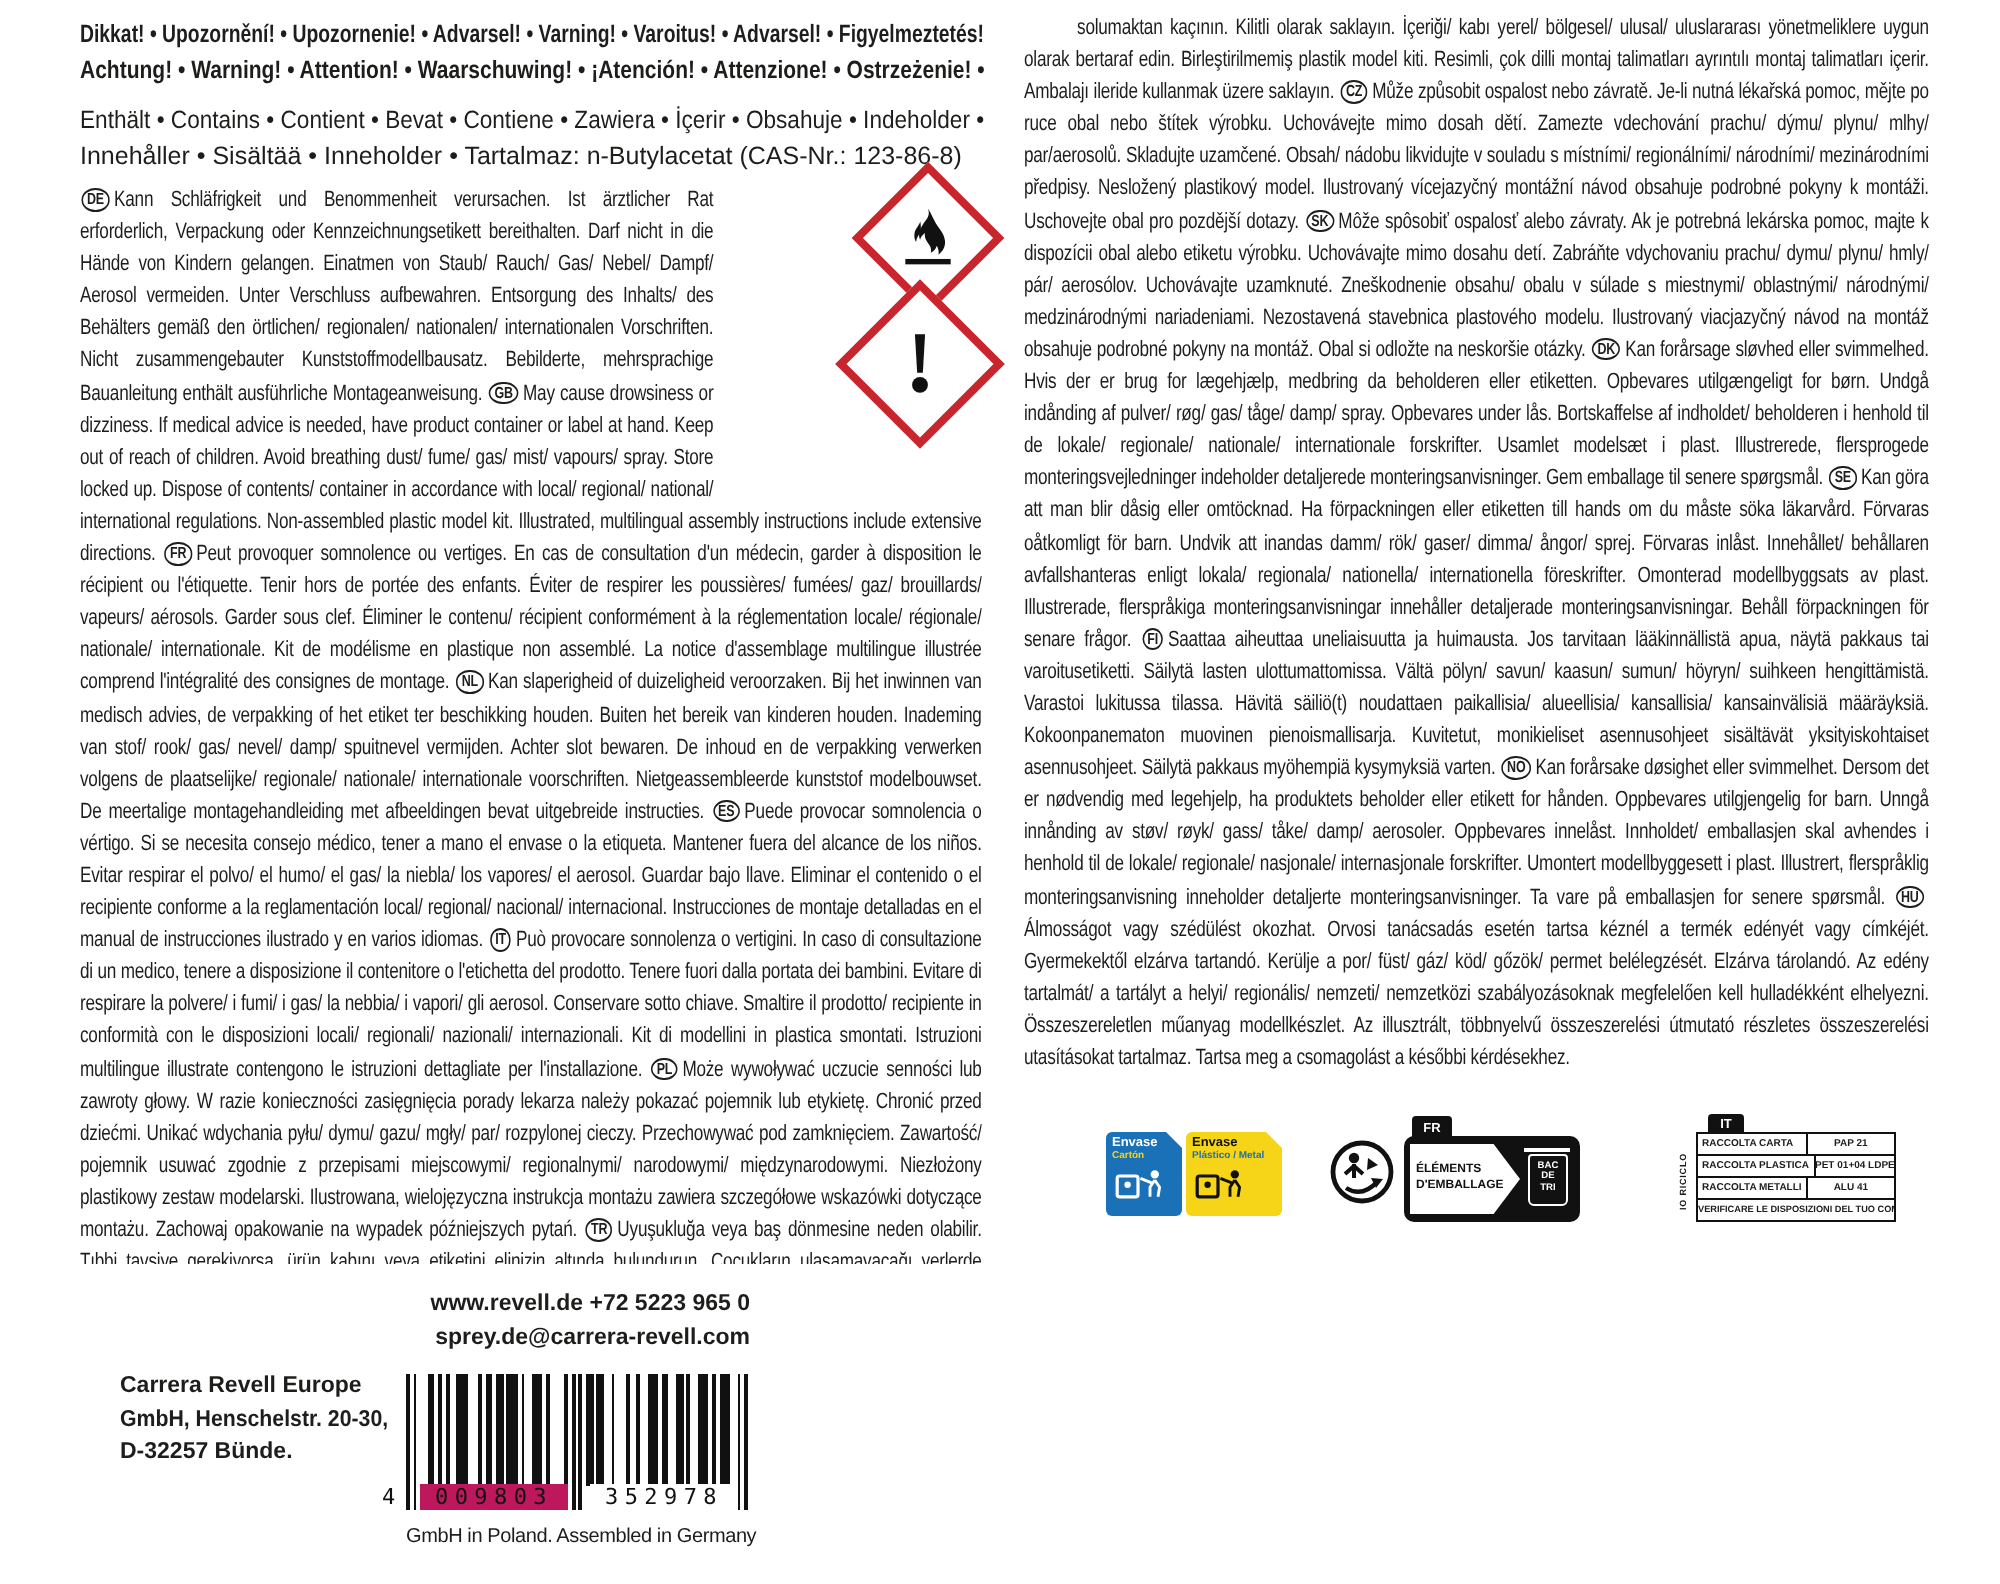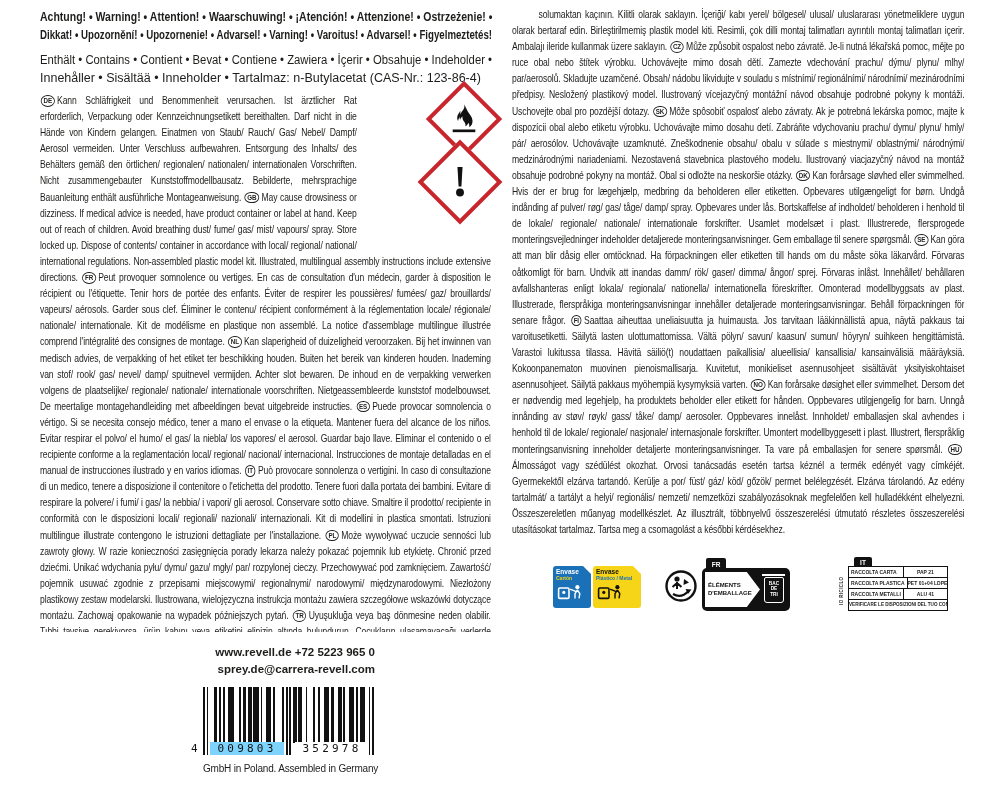--- a/index.html
+++ b/index.html
@@ -31,21 +31,21 @@
   .contact .fit-x{display:inline-block;white-space:nowrap;}
   .address{position:absolute;left:60px;top:685px;width:134px;font-size:11.5px;font-weight:700;line-height:16.5px;}
   .address div{white-space:nowrap;}
   .address .fit-x{display:inline-block;white-space:nowrap;}
   .barcode-wrap{position:absolute;left:203px;top:687px;width:172px;height:92px;}
   .bars{position:relative;height:68px;}
   .bar{position:absolute;top:0;background:#111;}
   .bc-digits{position:absolute;top:55px;left:0;width:172px;height:13px;
              font-family:"DejaVu Sans Mono",monospace;font-size:11px;font-weight:400;color:#111;}
   .bc-first{position:absolute;left:-12px;top:0;}
-  .bc-left{position:absolute;left:7px;width:74px;text-align:center;letter-spacing:3.2px;background:#7dd3fc;}
+  .bc-left{position:absolute;left:7px;width:74px;text-align:center;letter-spacing:3.2px;background:#be185d;}
   .bc-right{position:absolute;left:92px;width:74px;text-align:center;letter-spacing:3.2px;background:#fff;}
   .made-in{position:absolute;top:76px;width:172px;text-align:center;font-size:10px;letter-spacing:-0.2px;white-space:nowrap;}
   
   .es-badges{position:absolute;left:553px;top:566px;display:flex;gap:2px;}
   .es-badge{height:42px;border-radius:3px;padding:2px 0 0 3px;box-sizing:border-box;
             clip-path:polygon(0 0,calc(100% - 8px) 0,100% 8px,100% 100%,0 100%);}
   .es-blue{width:38px;background:#1a71b8;color:#fff;}
   .es-yellow{width:48px;background:#f6d417;color:#111;}
   .es-title{font-size:6.5px;font-weight:700;line-height:7px;}
   .es-sub{font-size:5px;font-weight:700;line-height:6px;white-space:nowrap;}
@@ -75,24 +75,24 @@
   .it-c1{flex:0 0 56%;border-right:1px solid #111;font-size:5px;font-weight:700;padding:0 2px;white-space:nowrap;height:100%;display:flex;align-items:center;box-sizing:border-box;}
   .it-c2{flex:1;font-size:5px;font-weight:700;text-align:center;white-space:nowrap;}
   .it-footer{height:10px;font-size:4.6px;font-weight:700;text-align:center;line-height:10px;white-space:nowrap;overflow:hidden;}
 </style>
 </head>
 <body>
 
 <div class="page">
 
   <div class="hdr">
+    <div class="hdr-line"><span class="fit-x" style="transform-origin: left center; transform: scaleX(0.774);">Dikkat! • Upozornění! • Upozornenie! • Advarsel! • Varning! • Varoitus! • Advarsel! • Figyelmeztetés!</span></div>
     <div class="hdr-line"><span class="fit-x" style="transform-origin: left center; transform: scaleX(0.84);">Achtung! • Warning! • Attention! • Waarschuwing! • ¡Atención! • Attenzione! • Ostrzeżenie! •</span></div>
-    <div class="hdr-line"><span class="fit-x" style="transform-origin: left center; transform: scaleX(0.774);">Dikkat! • Upozornění! • Upozornenie! • Advarsel! • Varning! • Varoitus! • Advarsel! • Figyelmeztetés!</span></div>
     <div class="hdr-line contains"><span class="fit-x" style="transform-origin: left center; transform: scaleX(0.904);">Enthält • Contains • Contient • Bevat • Contiene • Zawiera • İçerir • Obsahuje • Indeholder •</span></div>
-    <div class="hdr-line" style="font-weight:400;"><span class="fit-x">Innehåller • Sisältää • Inneholder • Tartalmaz: n-Butylacetat (CAS-Nr.: 123-86-4)</span></div>
+    <div class="hdr-line" style="font-weight:400;"><span class="fit-x">Innehåller • Sisältää • Inneholder • Tartalmaz: n-Butylacetat (CAS-Nr.: 123-86-8)</span></div>
   </div>
 
   <div class="body-text left-body" id="left-body">
     <span class="ghs-spacer"></span>
   <span class="lang-badge">DE</span>Kann Schläfrigkeit und Benommenheit verursachen. Ist ärztlicher Rat erforderlich, Verpackung oder Kennzeichnungsetikett bereithalten. Darf nicht in die Hände von Kindern gelangen. Einatmen von Staub/ Rauch/ Gas/ Nebel/ Dampf/ Aerosol vermeiden. Unter Verschluss aufbewahren. Entsorgung des Inhalts/ des Behälters gemäß den örtlichen/ regionalen/ nationalen/ internationalen Vorschriften. Nicht zusammengebauter Kunststoffmodellbausatz. Bebilderte, mehrsprachige Bauanleitung enthält ausführliche Montageanweisung. <span class="lang-badge">GB</span>May cause drowsiness or dizziness. If medical advice is needed, have product container or label at hand. Keep out of reach of children. Avoid breathing dust/ fume/ gas/ mist/ vapours/ spray. Store locked up. Dispose of contents/ container in accordance with local/ regional/ national/ international regulations. Non-assembled plastic model kit. Illustrated, multilingual assembly instructions include extensive directions. <span class="lang-badge">FR</span>Peut provoquer somnolence ou vertiges. En cas de consultation d'un médecin, garder à disposition le récipient ou l'étiquette. Tenir hors de portée des enfants. Éviter de respirer les poussières/ fumées/ gaz/ brouillards/ vapeurs/ aérosols. Garder sous clef. Éliminer le contenu/ récipient conformément à la réglementation locale/ régionale/ nationale/ internationale. Kit de modélisme en plastique non assemblé. La notice d'assemblage multilingue illustrée comprend l'intégralité des consignes de montage. <span class="lang-badge">NL</span>Kan slaperigheid of duizeligheid veroorzaken. Bij het inwinnen van medisch advies, de verpakking of het etiket ter beschikking houden. Buiten het bereik van kinderen houden. Inademing van stof/ rook/ gas/ nevel/ damp/ spuitnevel vermijden. Achter slot bewaren. De inhoud en de verpakking verwerken volgens de plaatselijke/ regionale/ nationale/ internationale voorschriften. Nietgeassembleerde kunststof modelbouwset. De meertalige montagehandleiding met afbeeldingen bevat uitgebreide instructies. <span class="lang-badge">ES</span>Puede provocar somnolencia o vértigo. Si se necesita consejo médico, tener a mano el envase o la etiqueta. Mantener fuera del alcance de los niños. Evitar respirar el polvo/ el humo/ el gas/ la niebla/ los vapores/ el aerosol. Guardar bajo llave. Eliminar el contenido o el recipiente conforme a la reglamentación local/ regional/ nacional/ internacional. Instrucciones de montaje detalladas en el manual de instrucciones ilustrado y en varios idiomas. <span class="lang-badge">IT</span>Può provocare sonnolenza o vertigini. In caso di consultazione di un medico, tenere a disposizione il contenitore o l'etichetta del prodotto. Tenere fuori dalla portata dei bambini. Evitare di respirare la polvere/ i fumi/ i gas/ la nebbia/ i vapori/ gli aerosol. Conservare sotto chiave. Smaltire il prodotto/ recipiente in conformità con le disposizioni locali/ regionali/ nazionali/ internazionali. Kit di modellini in plastica smontati. Istruzioni multilingue illustrate contengono le istruzioni dettagliate per l'installazione. <span class="lang-badge">PL</span>Może wywoływać uczucie senności lub zawroty głowy. W razie konieczności zasięgnięcia porady lekarza należy pokazać pojemnik lub etykietę. Chronić przed dziećmi. Unikać wdychania pyłu/ dymu/ gazu/ mgły/ par/ rozpylonej cieczy. Przechowywać pod zamknięciem. Zawartość/ pojemnik usuwać zgodnie z przepisami miejscowymi/ regionalnymi/ narodowymi/ międzynarodowymi. Niezłożony plastikowy zestaw modelarski. Ilustrowana, wielojęzyczna instrukcja montażu zawiera szczegółowe wskazówki dotyczące montażu. Zachowaj opakowanie na wypadek późniejszych pytań. <span class="lang-badge">TR</span>Uyuşukluğa veya baş dönmesine neden olabilir. Tıbbi tavsiye gerekiyorsa, ürün kabını veya etiketini elinizin altında bulundurun. Çocukların ulaşamayacağı yerlerde saklayın. Toz/ duman/ gaz/ buğu/ buhar/ sprey </div>
 
   <div class="body-text right-body" id="right-body">solumaktan kaçının. Kilitli olarak saklayın. İçeriği/ kabı yerel/ bölgesel/ ulusal/ uluslararası yönetmeliklere uygun olarak bertaraf edin. Birleştirilmemiş plastik model kiti. Resimli, çok dilli montaj talimatları ayrıntılı montaj talimatları içerir. Ambalajı ileride kullanmak üzere saklayın. <span class="lang-badge">CZ</span>Může způsobit ospalost nebo závratě. Je-li nutná lékařská pomoc, mějte po ruce obal nebo štítek výrobku. Uchovávejte mimo dosah dětí. Zamezte vdechování prachu/ dýmu/ plynu/ mlhy/ par/aerosolů. Skladujte uzamčené. Obsah/ nádobu likvidujte v souladu s místními/ regionálními/ národními/ mezinárodními předpisy. Nesložený plastikový model. Ilustrovaný vícejazyčný montážní návod obsahuje podrobné pokyny k montáži. Uschovejte obal pro pozdější dotazy. <span class="lang-badge">SK</span>Môže spôsobiť ospalosť alebo závraty. Ak je potrebná lekárska pomoc, majte k dispozícii obal alebo etiketu výrobku. Uchovávajte mimo dosahu detí. Zabráňte vdychovaniu prachu/ dymu/ plynu/ hmly/ pár/ aerosólov. Uchovávajte uzamknuté. Zneškodnenie obsahu/ obalu v súlade s miestnymi/ oblastnými/ národnými/ medzinárodnými nariadeniami. Nezostavená stavebnica plastového modelu. Ilustrovaný viacjazyčný návod na montáž obsahuje podrobné pokyny na montáž. Obal si odložte na neskoršie otázky. <span class="lang-badge">DK</span>Kan forårsage sløvhed eller svimmelhed. Hvis der er brug for lægehjælp, medbring da beholderen eller etiketten. Opbevares utilgængeligt for børn. Undgå indånding af pulver/ røg/ gas/ tåge/ damp/ spray. Opbevares under lås. Bortskaffelse af indholdet/ beholderen i henhold til de lokale/ regionale/ nationale/ internationale forskrifter. Usamlet modelsæt i plast. Illustrerede, flersprogede monteringsvejledninger indeholder detaljerede monteringsanvisninger. Gem emballage til senere spørgsmål. <span class="lang-badge">SE</span>Kan göra att man blir dåsig eller omtöcknad. Ha förpackningen eller etiketten till hands om du måste söka läkarvård. Förvaras oåtkomligt för barn. Undvik att inandas damm/ rök/ gaser/ dimma/ ångor/ sprej. Förvaras inlåst. Innehållet/ behållaren avfallshanteras enligt lokala/ regionala/ nationella/ internationella föreskrifter. Omonterad modellbyggsats av plast. Illustrerade, flerspråkiga monteringsanvisningar innehåller detaljerade monteringsanvisningar. Behåll förpackningen för senare frågor. <span class="lang-badge">FI</span>Saattaa aiheuttaa uneliaisuutta ja huimausta. Jos tarvitaan lääkinnällistä apua, näytä pakkaus tai varoitusetiketti. Säilytä lasten ulottumattomissa. Vältä pölyn/ savun/ kaasun/ sumun/ höyryn/ suihkeen hengittämistä. Varastoi lukitussa tilassa. Hävitä säiliö(t) noudattaen paikallisia/ alueellisia/ kansallisia/ kansainvälisiä määräyksiä. Kokoonpanematon muovinen pienoismallisarja. Kuvitetut, monikieliset asennusohjeet sisältävät yksityiskohtaiset asennusohjeet. Säilytä pakkaus myöhempiä kysymyksiä varten. <span class="lang-badge">NO</span>Kan forårsake døsighet eller svimmelhet. Dersom det er nødvendig med legehjelp, ha produktets beholder eller etikett for hånden. Oppbevares utilgjengelig for barn. Unngå innånding av støv/ røyk/ gass/ tåke/ damp/ aerosoler. Oppbevares innelåst. Innholdet/ emballasjen skal avhendes i henhold til de lokale/ regionale/ nasjonale/ internasjonale forskrifter. Umontert modellbyggesett i plast. Illustrert, flerspråklig monteringsanvisning inneholder detaljerte monteringsanvisninger. Ta vare på emballasjen for senere spørsmål. <span class="lang-badge">HU</span>Álmosságot vagy szédülést okozhat. Orvosi tanácsadás esetén tartsa kéznél a termék edényét vagy címkéjét. Gyermekektől elzárva tartandó. Kerülje a por/ füst/ gáz/ köd/ gőzök/ permet belélegzését. Elzárva tárolandó. Az edény tartalmát/ a tartályt a helyi/ regionális/ nemzeti/ nemzetközi szabályozásoknak megfelelően kell hulladékként elhelyezni. Összeszereletlen műanyag modellkészlet. Az illusztrált, többnyelvű összeszerelési útmutató részletes összeszerelési utasításokat tartalmaz. Tartsa meg a csomagolást a későbbi kérdésekhez. </div>
 
   <div class="diamond flame-d">
     <svg width="34" height="34" viewBox="0 0 24 24" fill="#111">
@@ -106,20 +106,25 @@
       <path d="M10.4 2.6h3.2l-.7 12.2h-1.8z"></path>
       <circle cx="12" cy="18.6" r="2.5"></circle>
     </svg>
   </div>
 
   <div class="contact">
     <div><span class="fit-x">www.revell.de +72 5223 965 0</span></div>
     <div><span class="fit-x">sprey.de@carrera-revell.com</span></div>
   </div>
 
+  <div class="address">
+    <div><span class="fit-x">Carrera Revell Europe</span></div>
+    <div><span class="fit-x" style="transform-origin: left center; transform: scaleX(0.924);">GmbH, Henschelstr. 20-30,</span></div>
+    <div><span class="fit-x">D-32257 Bünde.</span></div>
+  </div>
 
   <div class="barcode-wrap">
     <div class="bars" id="barcode-bars">
         <div class="bar" style="left: 0px; width: 1.8px; height: 68px;"></div>
         <div class="bar" style="left: 3.6px; width: 1.8px; height: 68px;"></div>
         <div class="bar" style="left: 10.8px; width: 1.8px; height: 56px;"></div>
         <div class="bar" style="left: 12.6px; width: 1.8px; height: 56px;"></div>
         <div class="bar" style="left: 16.2px; width: 1.8px; height: 56px;"></div>
         <div class="bar" style="left: 19.8px; width: 1.8px; height: 56px;"></div>
         <div class="bar" style="left: 25.2px; width: 1.8px; height: 56px;"></div>

